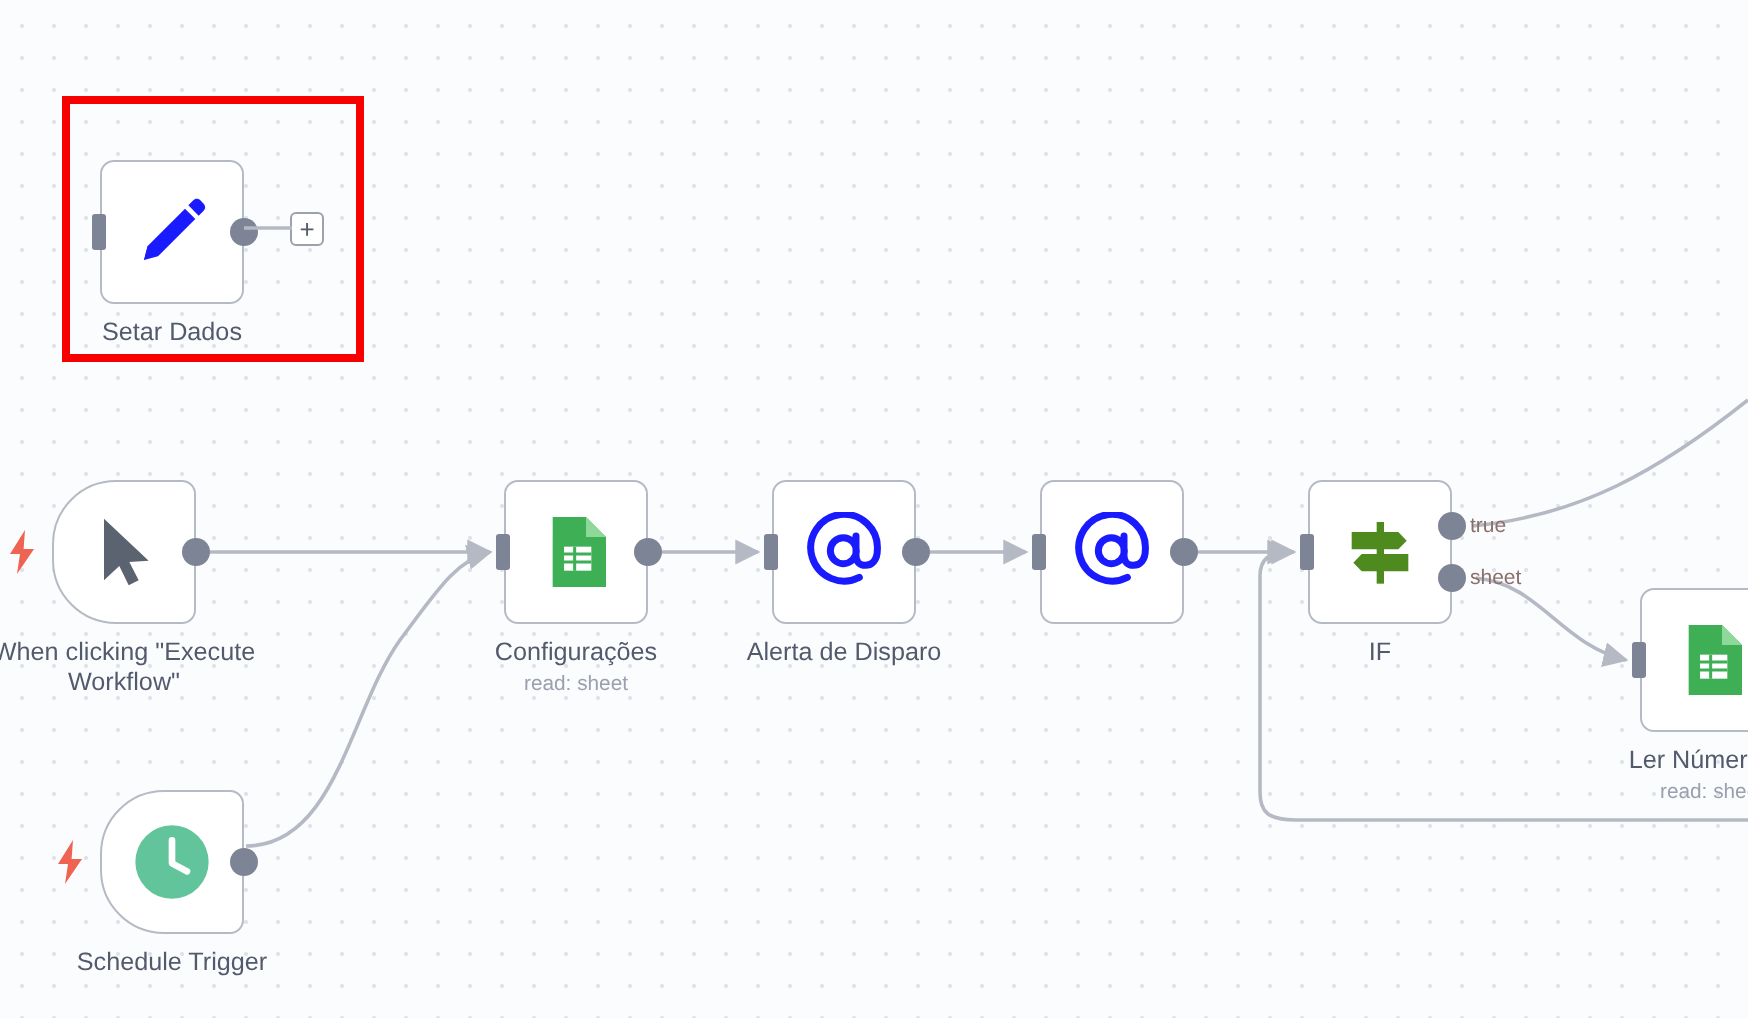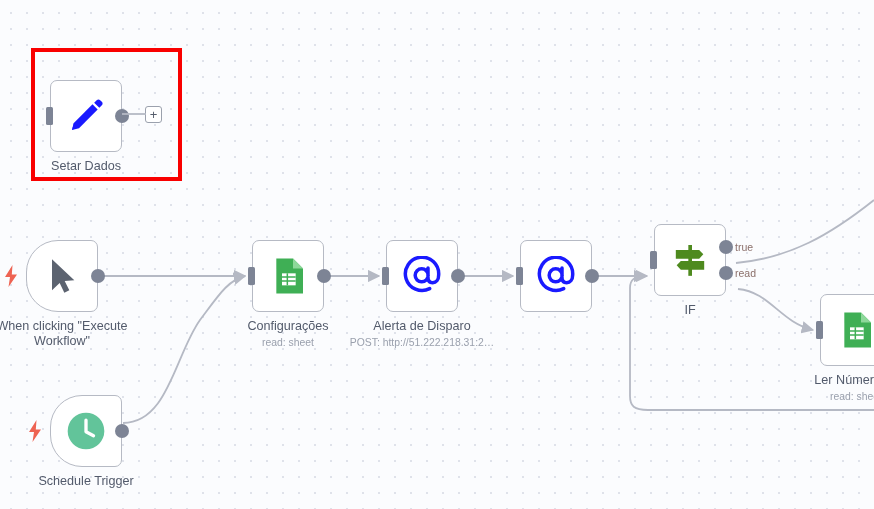--- a/index.html
+++ b/index.html
@@ -193,44 +193,43 @@
   </div>
 
   <div class="node" style="left:386px; top:240px;">
     <span class="port-in"></span>
     <svg class="node-icon" viewBox="0 0 24 24">
       <path d="M16.6 19.6 A10 10 0 1 1 22 11.4 C22 14.4 20.4 16 18.4 16 C16.7 16 15.6 14.9 15.6 13.1 L15.6 7.2
                M15.7 11.6 A3.9 3.9 0 1 1 11.8 7.7 A3.9 3.9 0 0 1 15.7 11.6 Z" stroke="#1a1aff" stroke-width="2.1" fill="none" stroke-linecap="round"></path>
     </svg>
     <span class="port-out"></span>
     <span class="node-label">Alerta de Disparo</span>
-    <span class="node-sublabel" style="top:95px;">POST: http://51.222.218.31:2…</span>
   </div>
 
   <div class="node" style="left:520px; top:240px;">
     <span class="port-in"></span>
     <svg class="node-icon" viewBox="0 0 24 24">
       <path d="M16.6 19.6 A10 10 0 1 1 22 11.4 C22 14.4 20.4 16 18.4 16 C16.7 16 15.6 14.9 15.6 13.1 L15.6 7.2
                M15.7 11.6 A3.9 3.9 0 1 1 11.8 7.7 A3.9 3.9 0 0 1 15.7 11.6 Z" stroke="#1a1aff" stroke-width="2.1" fill="none" stroke-linecap="round"></path>
     </svg>
     <span class="port-out"></span>
   </div>
 
-  <div class="node" style="left:654px; top:224px;">
+  <div class="node" style="left:654px; top:240px;">
     <span class="port-in"></span>
     <svg class="node-icon" viewBox="0 0 24 24">
       <rect x="11" y="3" width="2.2" height="18.5" fill="#4e8a1e"></rect>
       <path d="M3.5 6 L17.5 6 L20 8.6 L17.5 11.2 L3.5 11.2 Z" fill="#4e8a1e"></path>
       <path d="M20.5 12.6 L6.5 12.6 L4 15.2 L6.5 17.8 L20.5 17.8 Z" fill="#4e8a1e"></path>
     </svg>
     <span class="port-out top">
       <span class="port-tag">true</span>
     </span>
     <span class="port-out bottom">
-      <span class="port-tag">read</span>
+      <span class="port-tag">sheet</span>
     </span>
     <span class="node-label">IF</span>
   </div>
 
   <div class="node" style="left:820px; top:294px;">
     <span class="port-in"></span>
     <svg class="node-icon" viewBox="0 0 24 24">
       <path d="M5 1.5 L15 1.5 L21 7.5 L21 22.5 L5 22.5 Z" fill="#3faf55"></path>
       <path d="M15 1.5 L21 7.5 L15 7.5 Z" fill="#8ed89a"></path>
       <rect x="8.4" y="10.4" width="8.2" height="7.2" fill="#ffffff"></rect>

